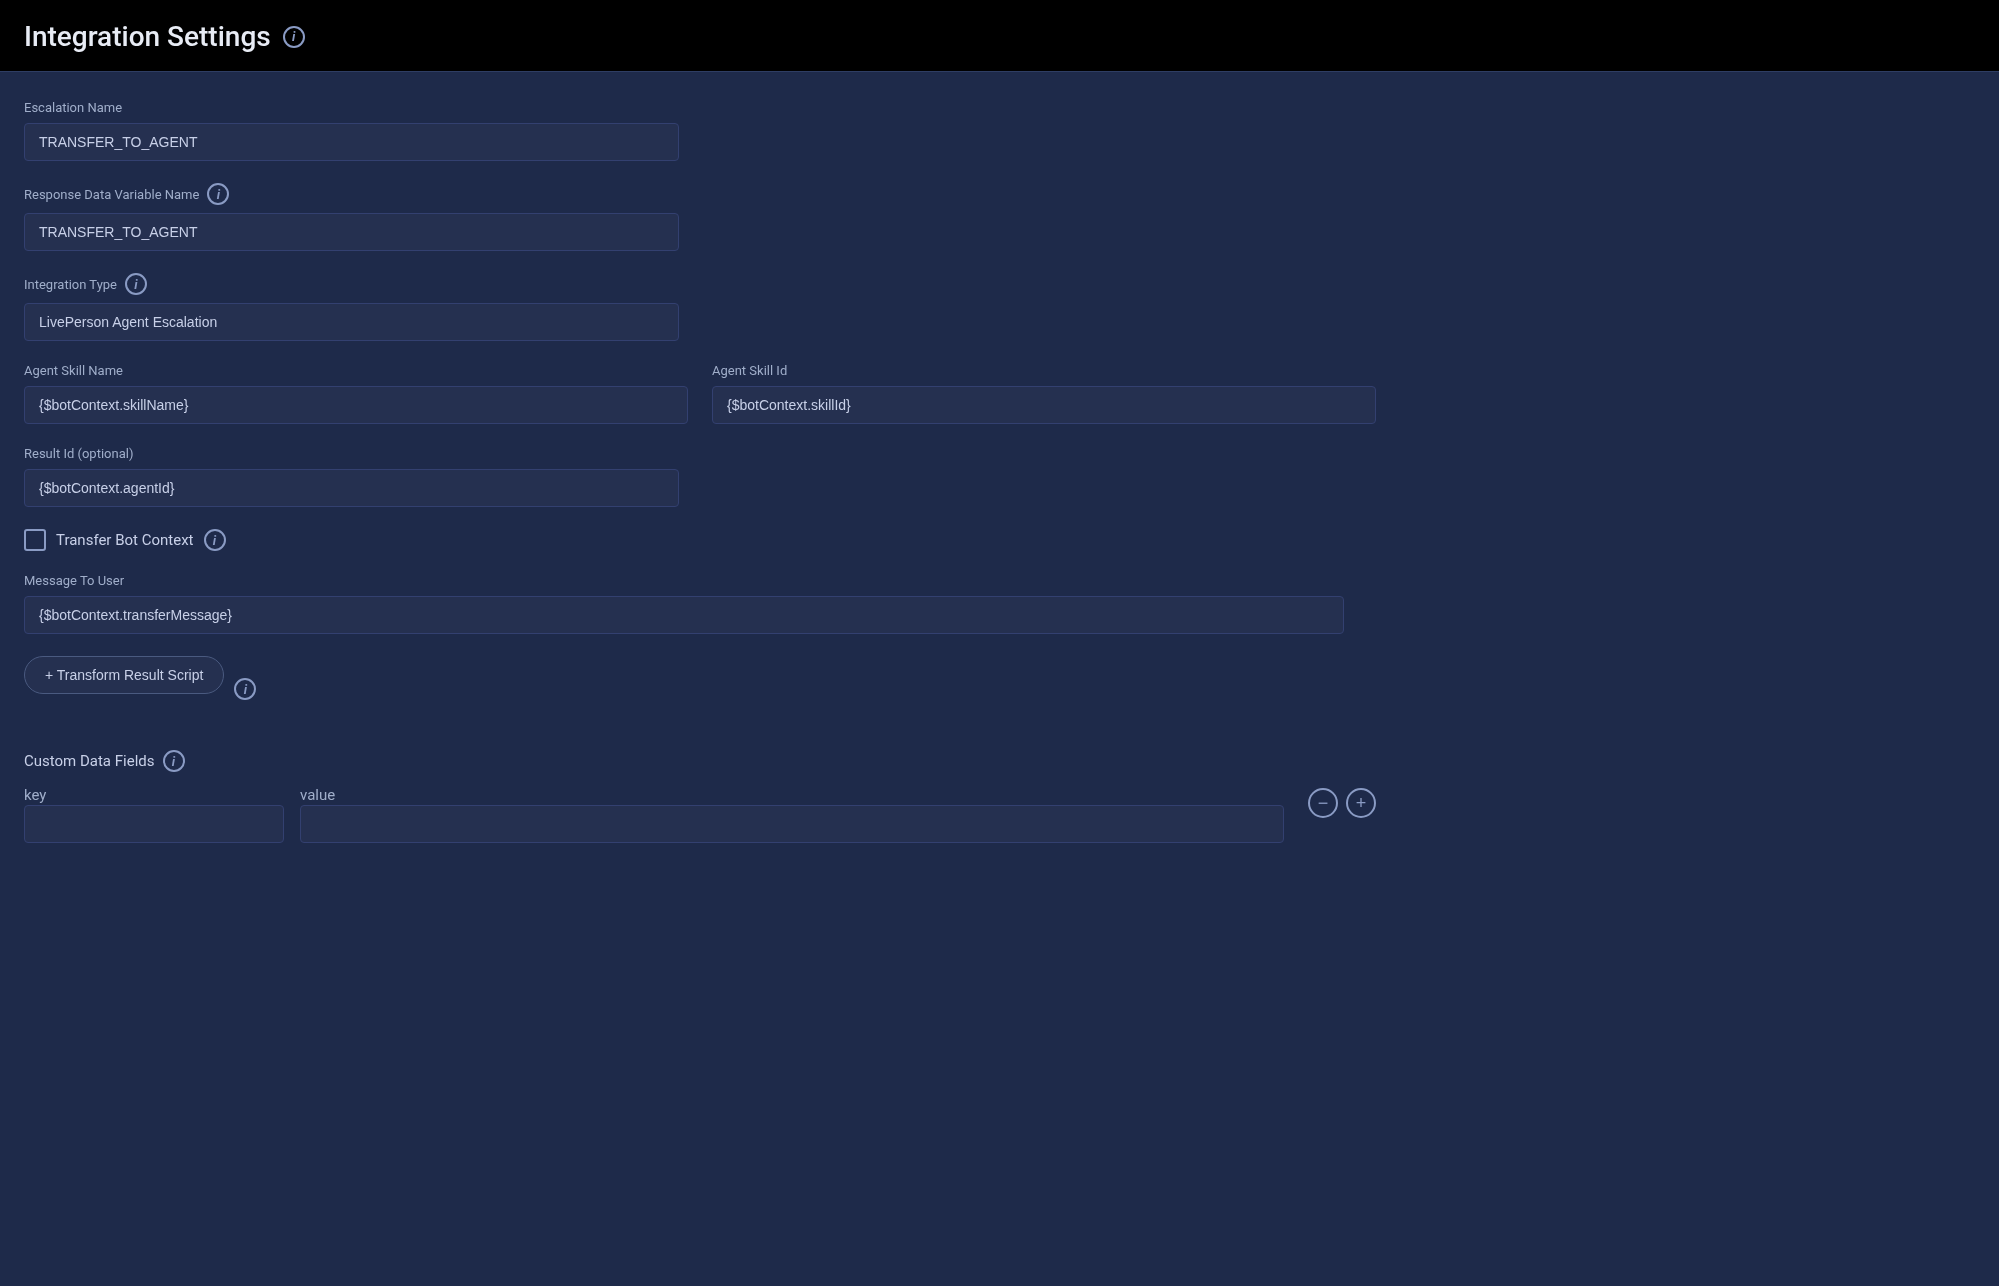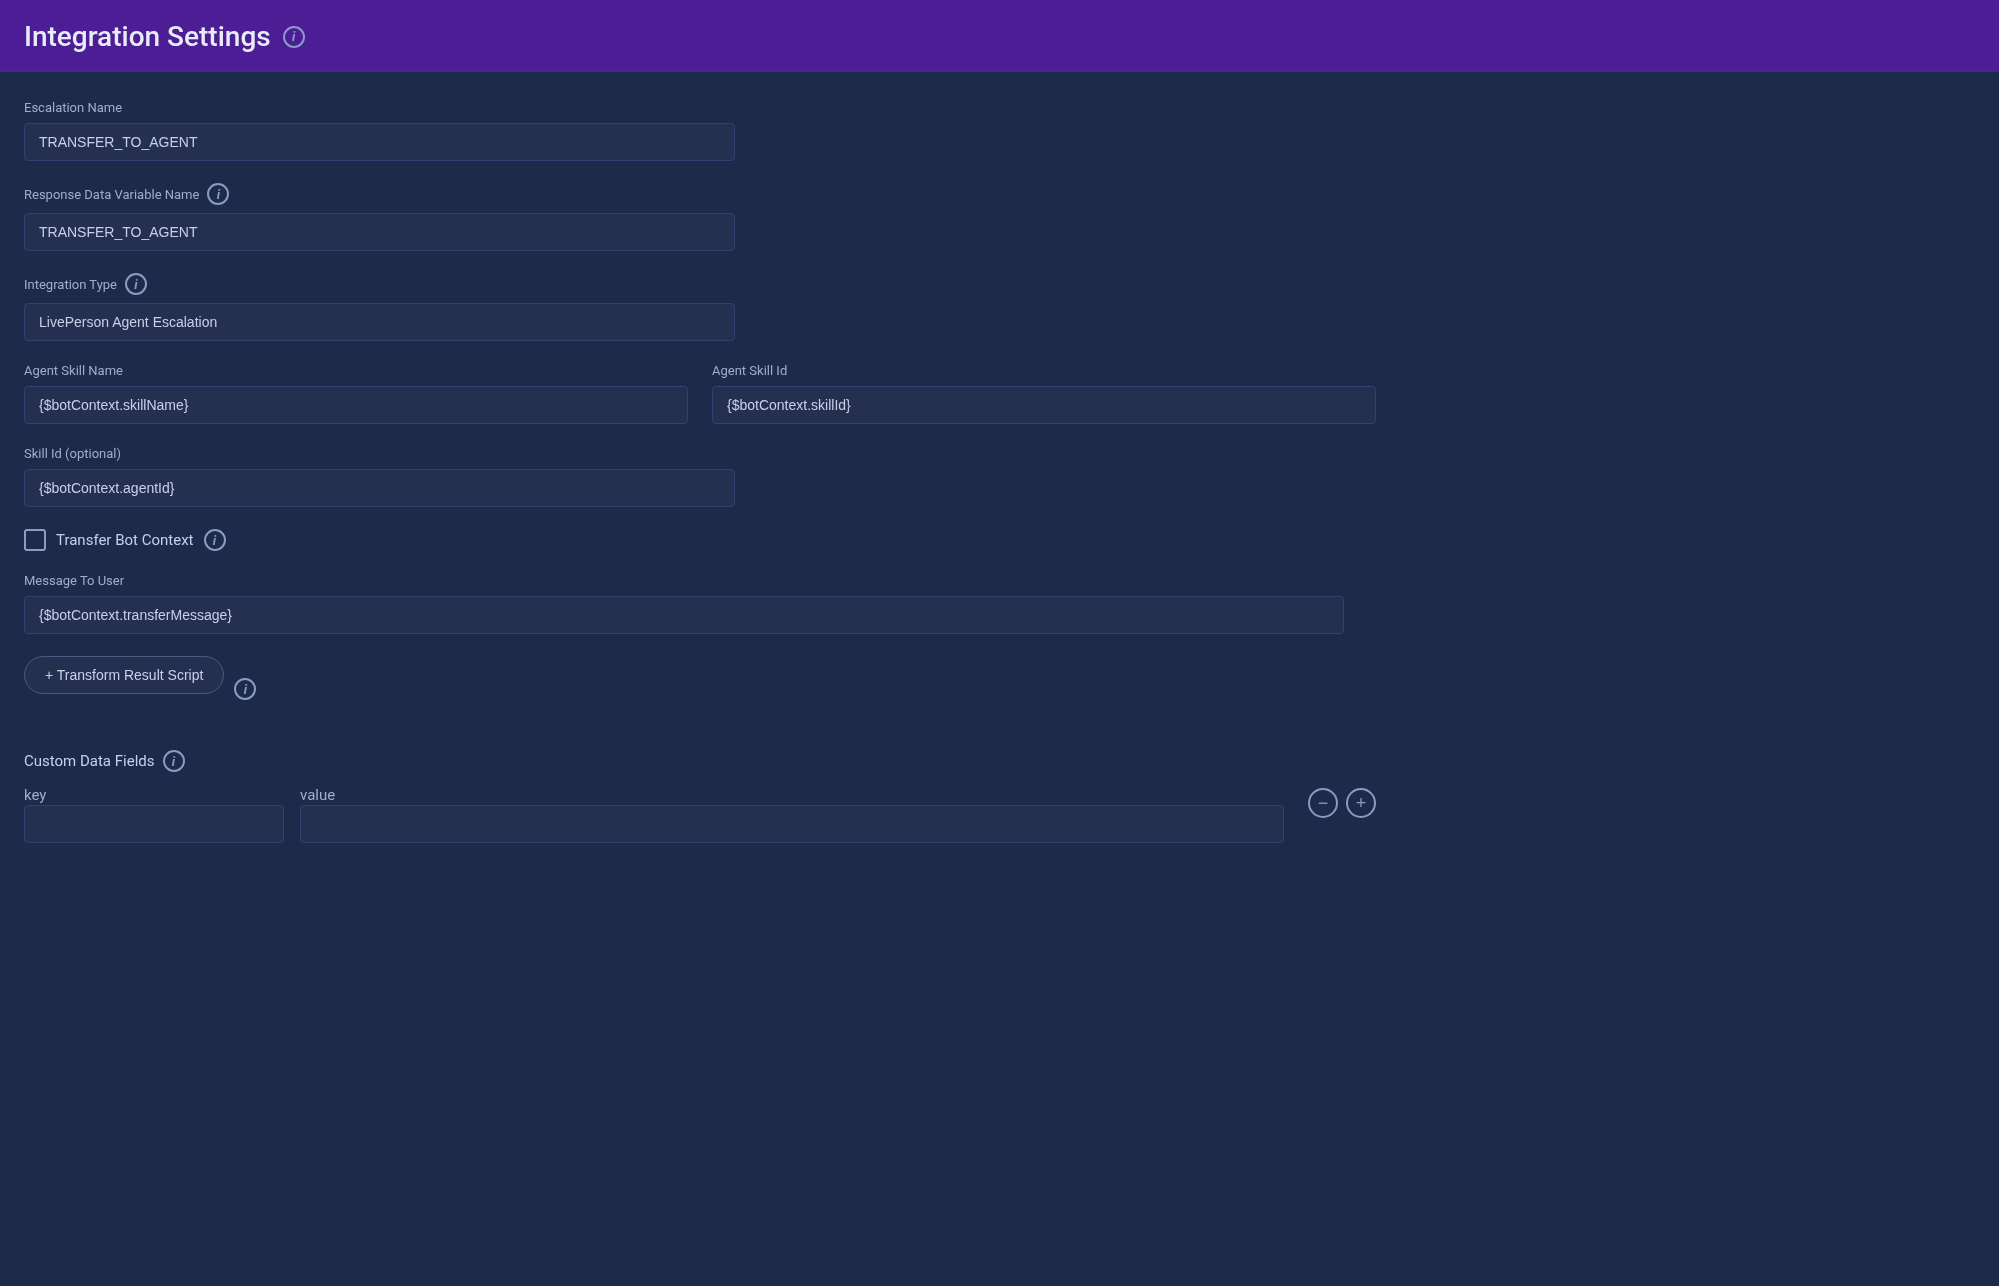--- a/index.html
+++ b/index.html
@@ -16,21 +16,21 @@
       min-height: 100vh;
       width: 1999px;
     }
 
     .page-container {
       padding: 0;
       max-width: 1999px;
     }
 
     .header {
-      background-color: #4c1d95;
+      background-color: #000000;
       padding: 20px 24px 18px 24px;
       border-bottom: 1px solid #2e3d63;
       display: flex;
       align-items: center;
       gap: 12px;
     }
 
     .header-title {
       font-size: 28px;
       font-weight: 500;
@@ -76,21 +76,21 @@
       background-color: #253050;
       border: 1px solid #334070;
       border-radius: 4px;
       padding: 10px 14px;
       color: #c8d0e8;
       font-size: 14px;
       outline: none;
     }
 
     .field-input-narrow {
-      width: 711px;
+      width: 655px;
     }
 
     .two-col-row {
       display: flex;
       gap: 24px;
       margin-bottom: 22px;
     }
 
     .two-col-row .col {
       flex: 1;
@@ -227,21 +227,21 @@
         <div class="field-label">Agent Skill Name</div>
         <input type="text" class="field-input" value="{$botContext.skillName}" style="">
       </div>
       <div class="col">
         <div class="field-label">Agent Skill Id</div>
         <input type="text" class="field-input" value="{$botContext.skillId}" style="">
       </div>
     </div>
 
     <div class="field-group">
-      <div class="field-label">Skill Id (optional)</div>
+      <div class="field-label">Result Id (optional)</div>
       <input type="text" class="field-input field-input-narrow" value="{$botContext.agentId}" style="">
     </div>
 
     <div class="checkbox-row">
       <div class="checkbox-box"></div>
       <span class="checkbox-label">Transfer Bot Context</span>
       <span class="info-icon">i</span>
     </div>
 
     <div class="field-group">

